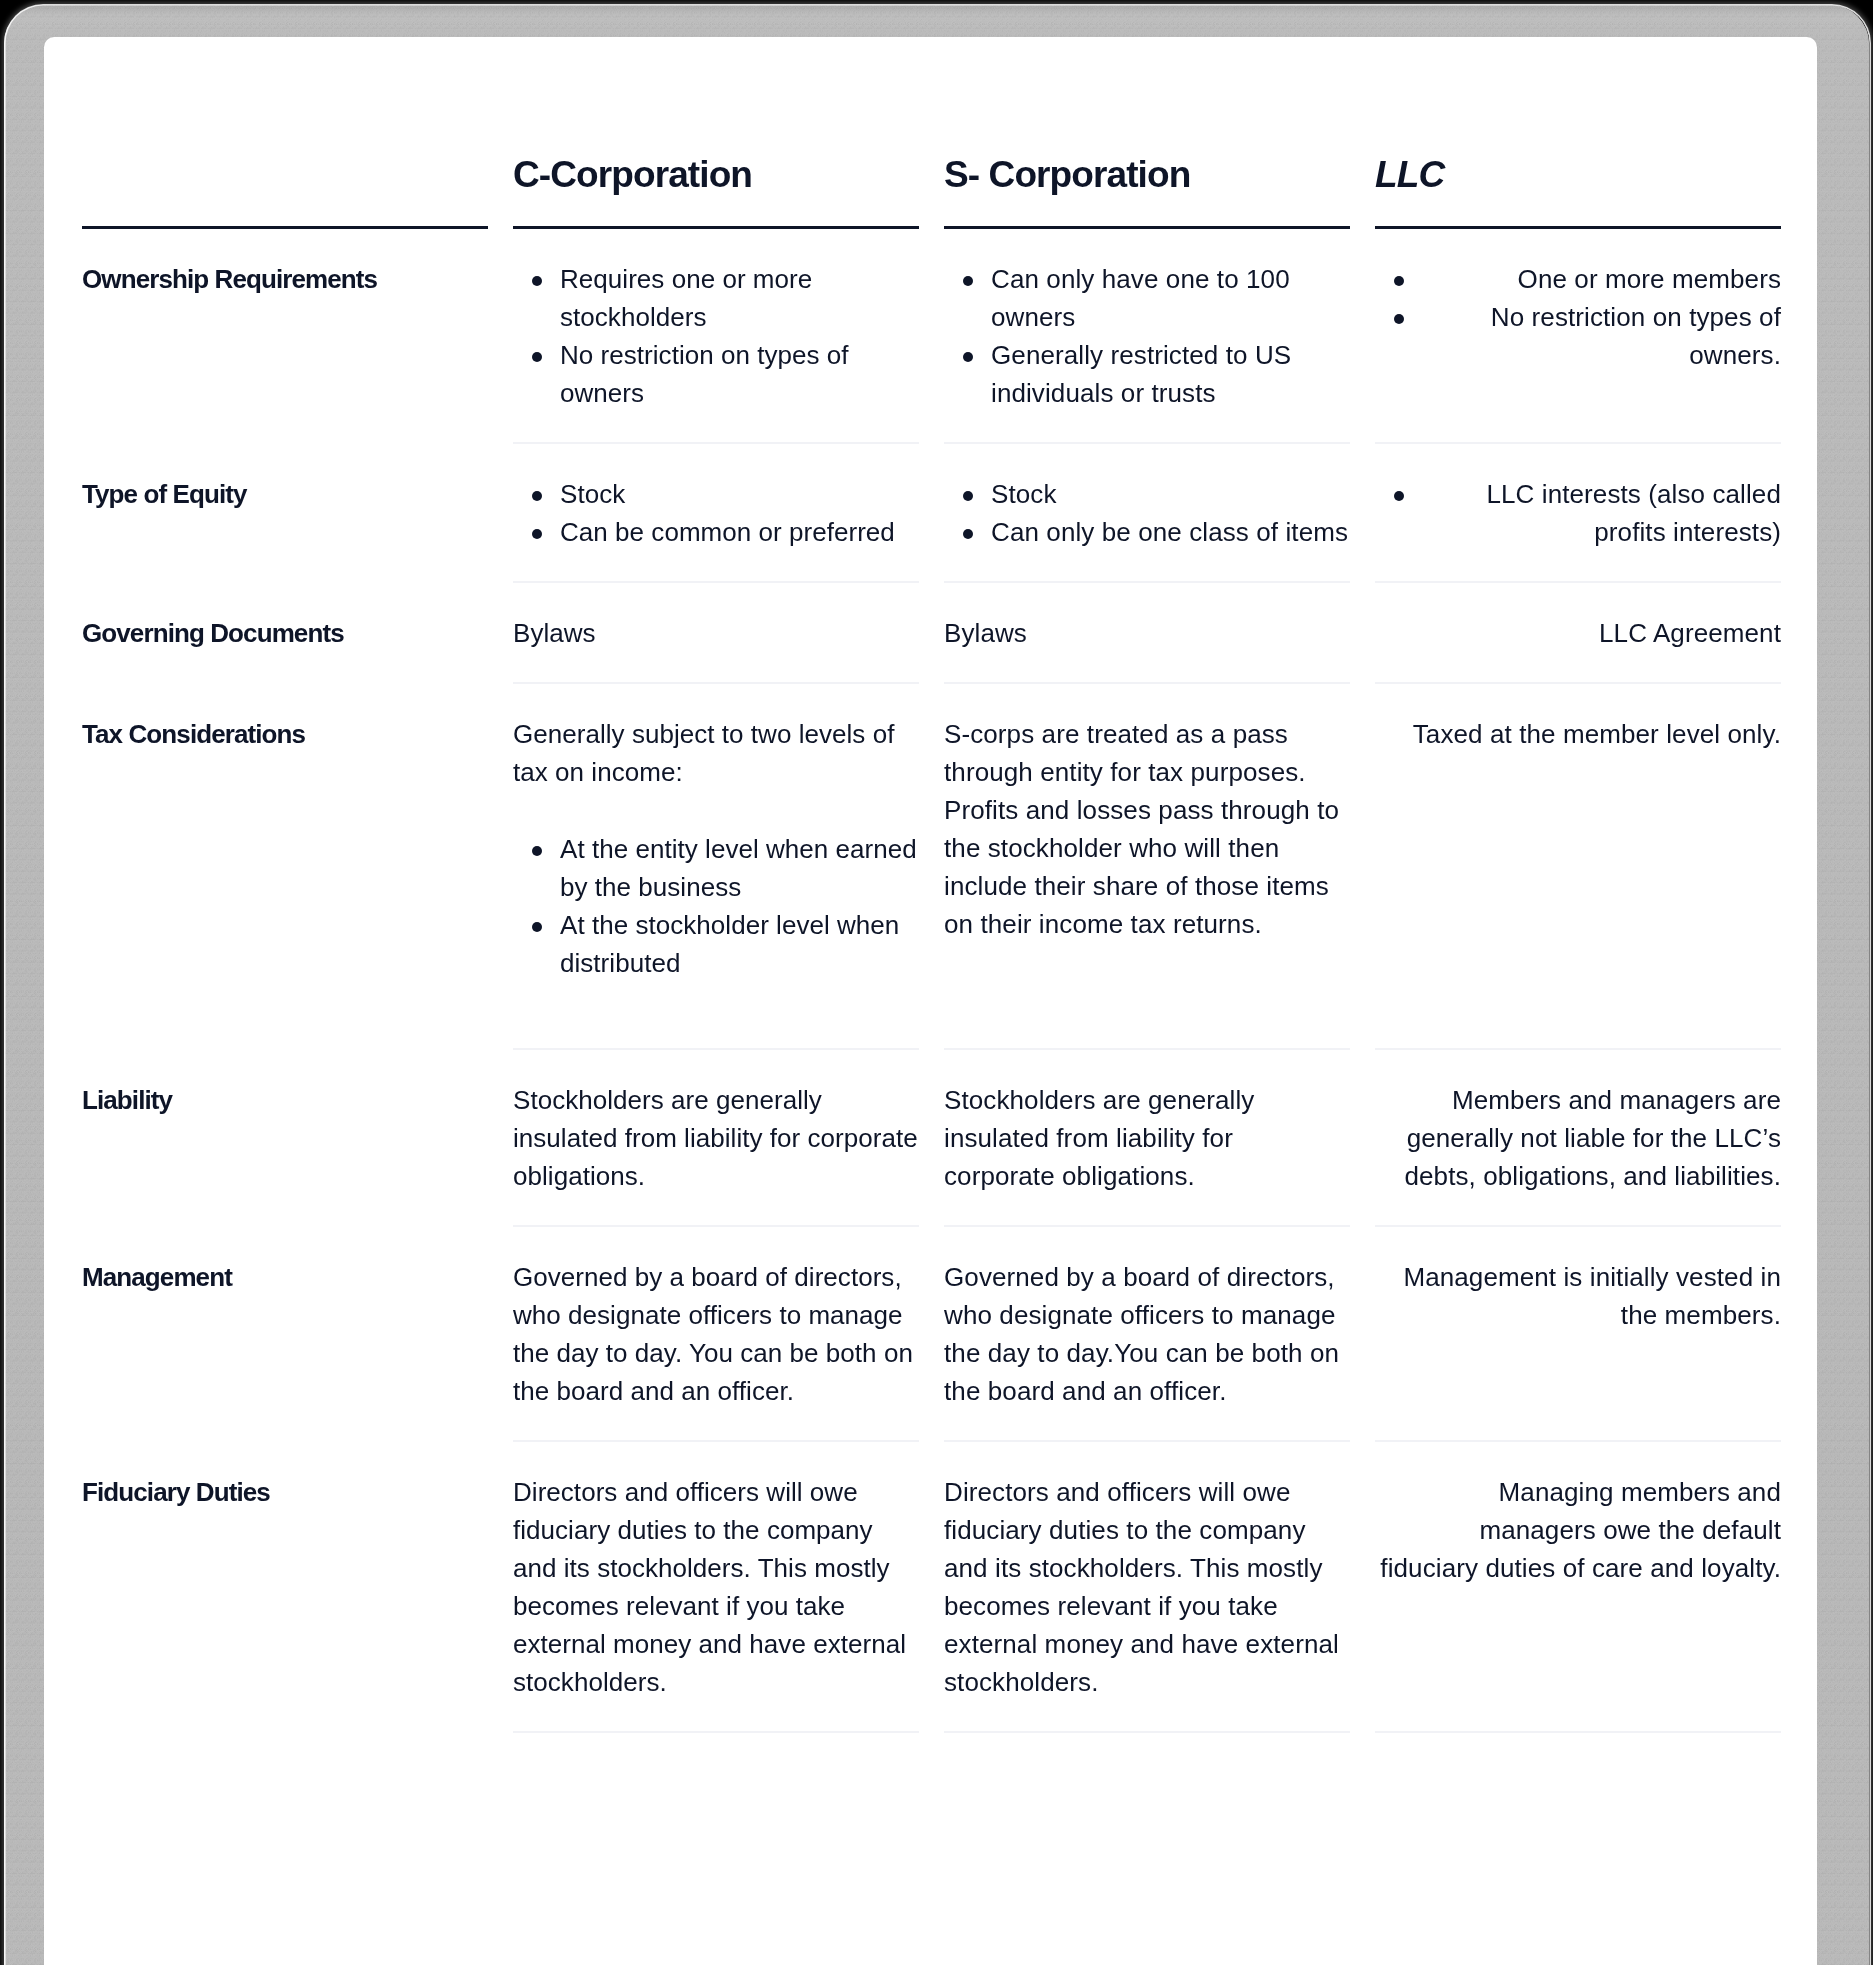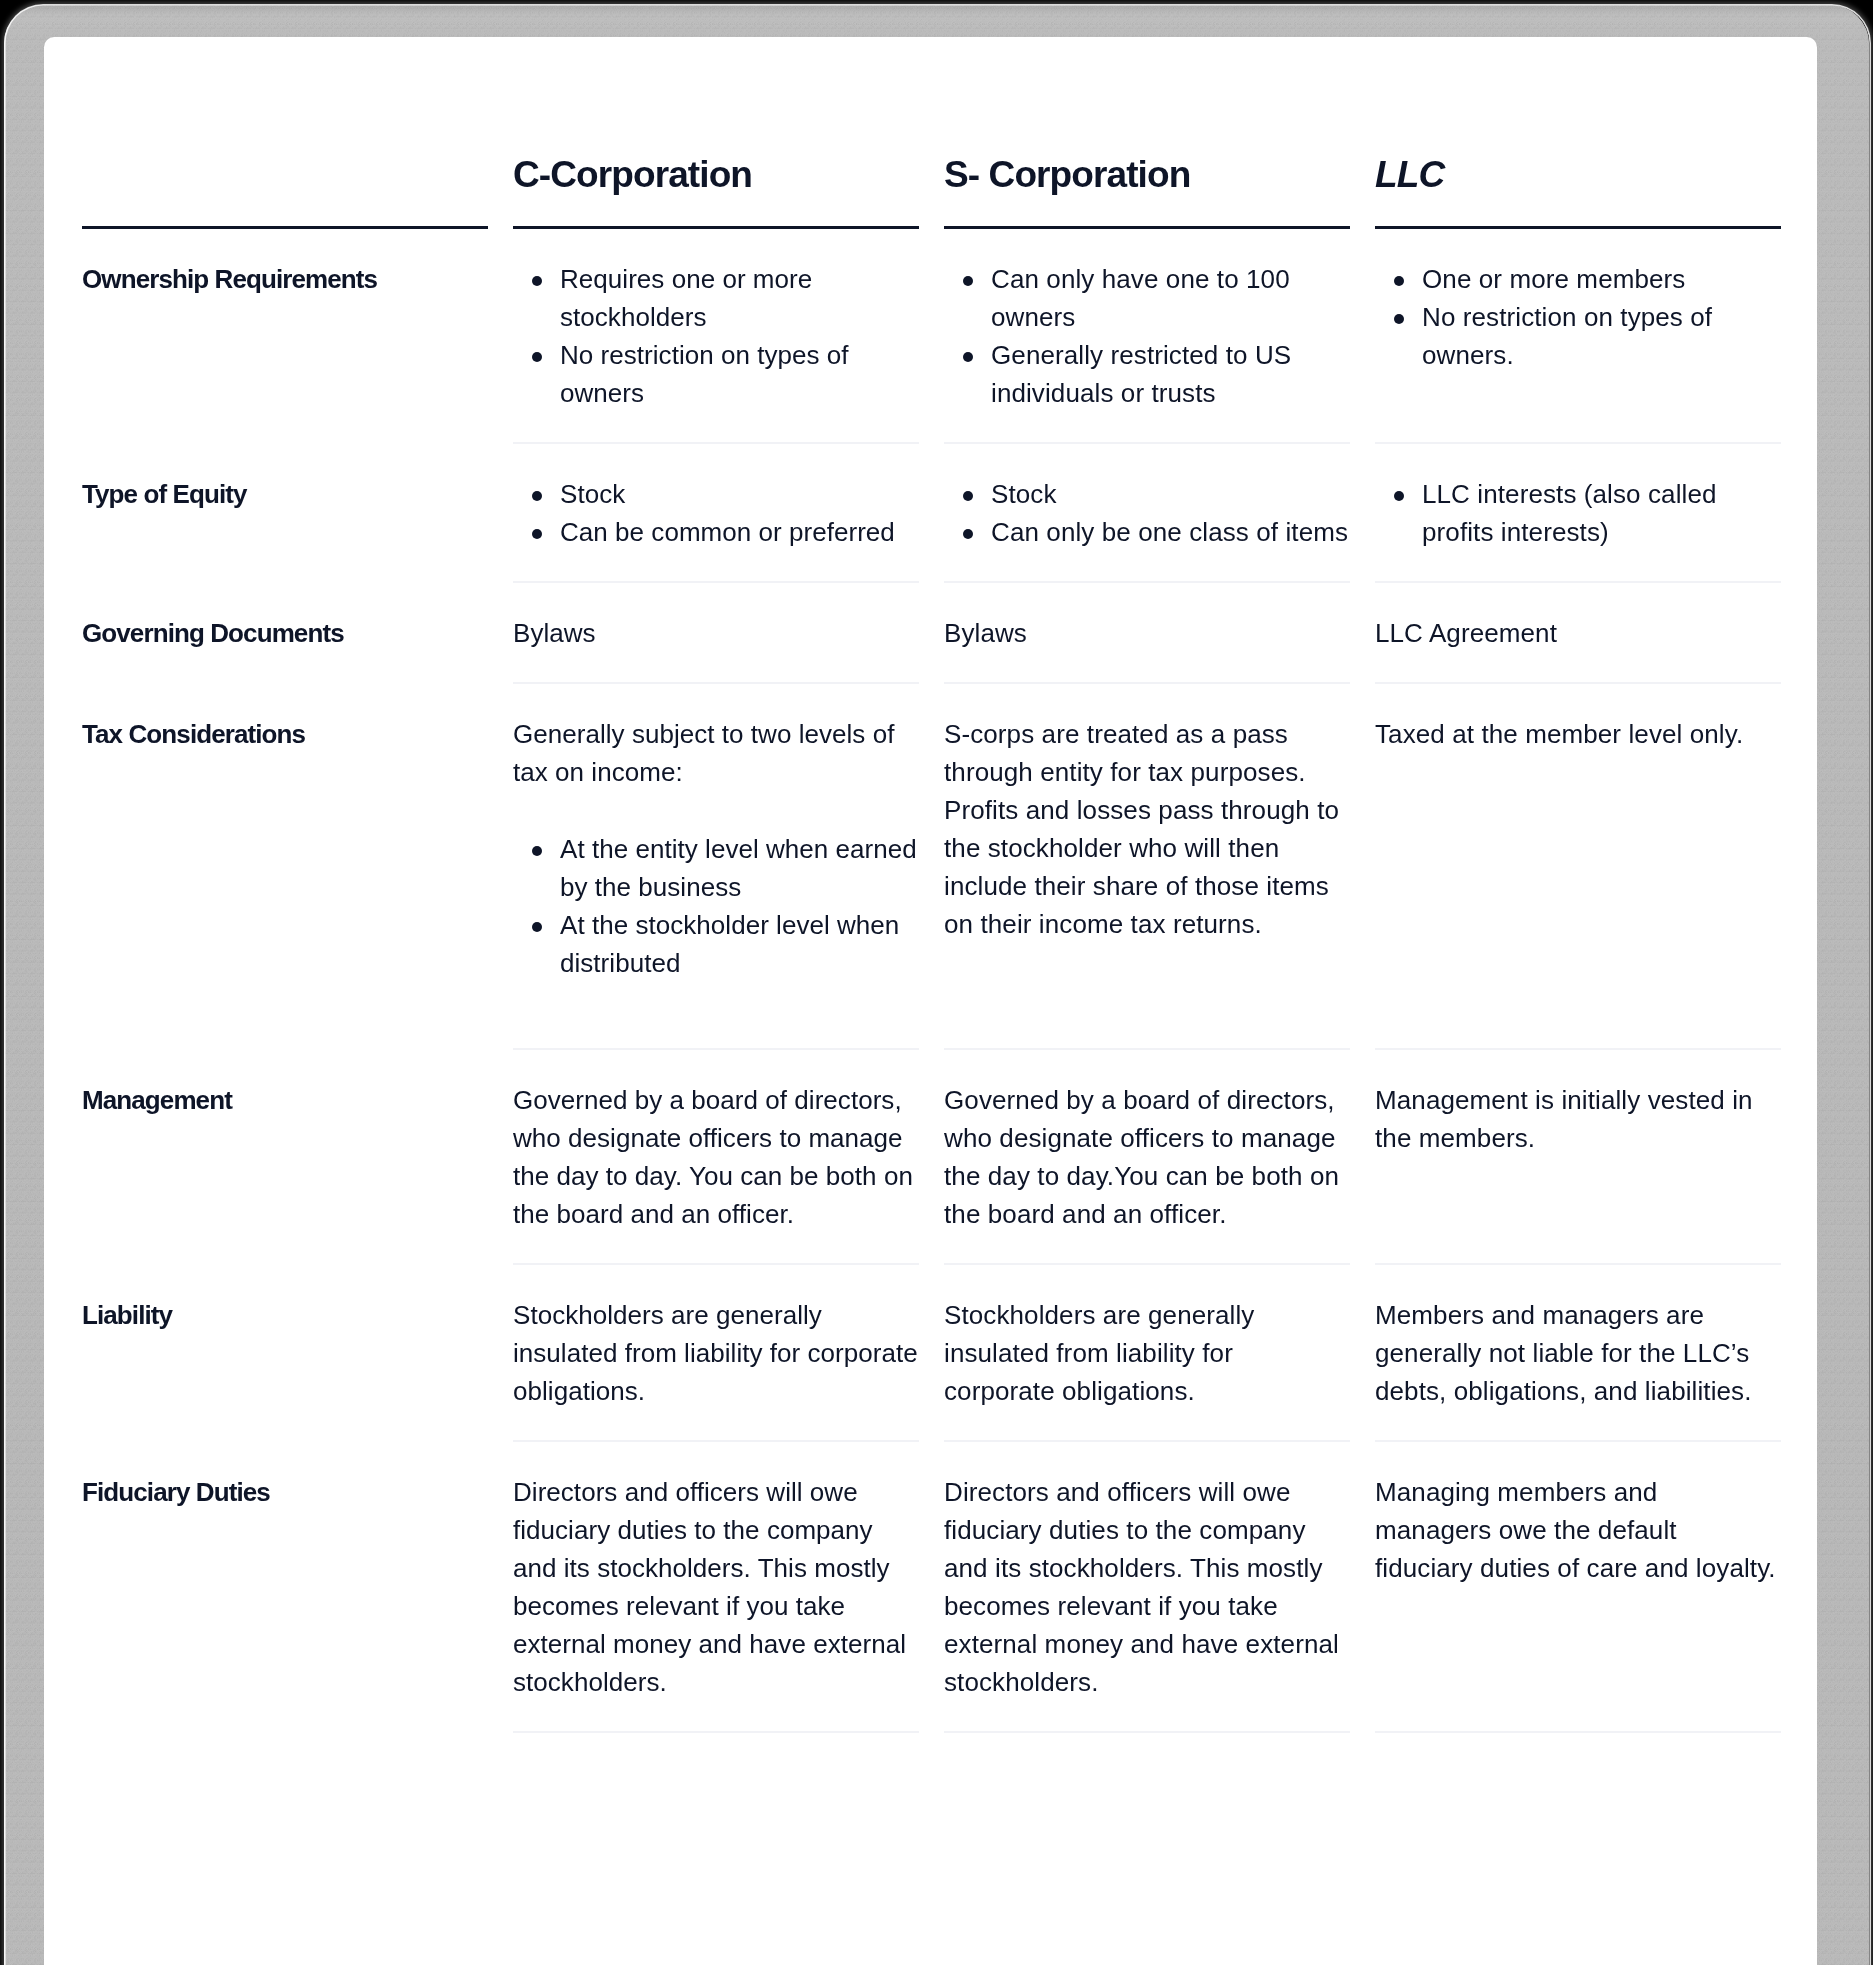--- a/index.html
+++ b/index.html
@@ -36,21 +36,21 @@
   table.cmp th.htitle.last{padding-right:0;font-style:italic;}
   table.cmp th.hrulecell{padding:0 25px 0 0;}
   table.cmp th.hrulecell.last{padding-right:0;}
   .hrule{height:3.1px;background:#0e1528;font-size:0;line-height:0;margin-top:-0.4px;margin-right:-0.4px;}
 
   
   table.cmp td.cell{font-size:26px;line-height:38px;padding:31px 25px 32px 0;}
   table.cmp td.cell.col-c-corp{letter-spacing:0.04px;}
   table.cmp td.cell.col-s-corp{letter-spacing:0.1px;margin-left:31px;}
   table.cmp td.cell.col-llc{letter-spacing:0.1px;}
-  table.cmp td.cell.last{padding-right:0;}
+  table.cmp td.cell.last{padding-right:0;text-align:right;}
   table.cmp td.cell.lbl{font-weight:bold;letter-spacing:-0.9px;}
   table.cmp tr.row td.cell{position:relative;}
   table.cmp tr.row td.cell::after{content:"";position:absolute;left:0;right:25px;bottom:0;height:1.6px;background:#f1f2f6;}
   table.cmp tr.row td.cell.last::after{right:-0.4px;}
   table.cmp tr.row td.cell.lbl::after{display:none;}
   td.cell p{margin:0;}
   td.cell ul{margin:0;padding:0;list-style:none;}
   table.cmp td.cell li{position:relative;padding-left:47px;}
   table.cmp td.cell li::before{content:"";position:absolute;left:18.5px;top:16.5px;
           width:10.2px;height:10.2px;border-radius:50%;background:#0e1528;}
@@ -169,44 +169,44 @@
             </td>
             <td class="cell col-s-corp">
               <p>S-corps are treated as a pass through entity for tax purposes. Profits and losses pass through to the stockholder who will then include their share of those items on their income tax returns.</p>
             </td>
             <td class="cell col-llc last">
               <p>Taxed at the member level only.</p>
             </td>
           </tr>
           <tr class="row">
             <td class="cell lbl">
+              <div>Liability</div>
+            </td>
+            <td class="cell col-c-corp">
+              <p>Stockholders are generally insulated from liability for corporate obligations.</p>
+            </td>
+            <td class="cell col-s-corp">
+              <p>Stockholders are generally insulated from liability for corporate obligations.</p>
+            </td>
+            <td class="cell col-llc last">
+              <p>Members and managers are generally not liable for the LLC’s debts, obligations, and liabilities.</p>
+            </td>
+          </tr>
+          <tr class="row">
+            <td class="cell lbl">
               <div>Management</div>
             </td>
             <td class="cell col-c-corp">
               <p>Governed by a board of directors, who designate officers to manage the day to day. You can be both on the board and an officer.</p>
             </td>
             <td class="cell col-s-corp">
               <p>Governed by a board of directors, who designate officers to manage the day to day.You can be both on the board and an officer.</p>
             </td>
             <td class="cell col-llc last">
               <p>Management is initially vested in the members.</p>
-            </td>
-          </tr>
-          <tr class="row">
-            <td class="cell lbl">
-              <div>Liability</div>
-            </td>
-            <td class="cell col-c-corp">
-              <p>Stockholders are generally insulated from liability for corporate obligations.</p>
-            </td>
-            <td class="cell col-s-corp">
-              <p>Stockholders are generally insulated from liability for corporate obligations.</p>
-            </td>
-            <td class="cell col-llc last">
-              <p>Members and managers are generally not liable for the LLC’s debts, obligations, and liabilities.</p>
             </td>
           </tr>
           <tr class="row">
             <td class="cell lbl">
               <div>Fiduciary Duties</div>
             </td>
             <td class="cell col-c-corp">
               <p>Directors and officers will owe fiduciary duties to the company and its stockholders. This mostly becomes relevant if you take external money and have external stockholders.</p>
             </td>
             <td class="cell col-s-corp">

